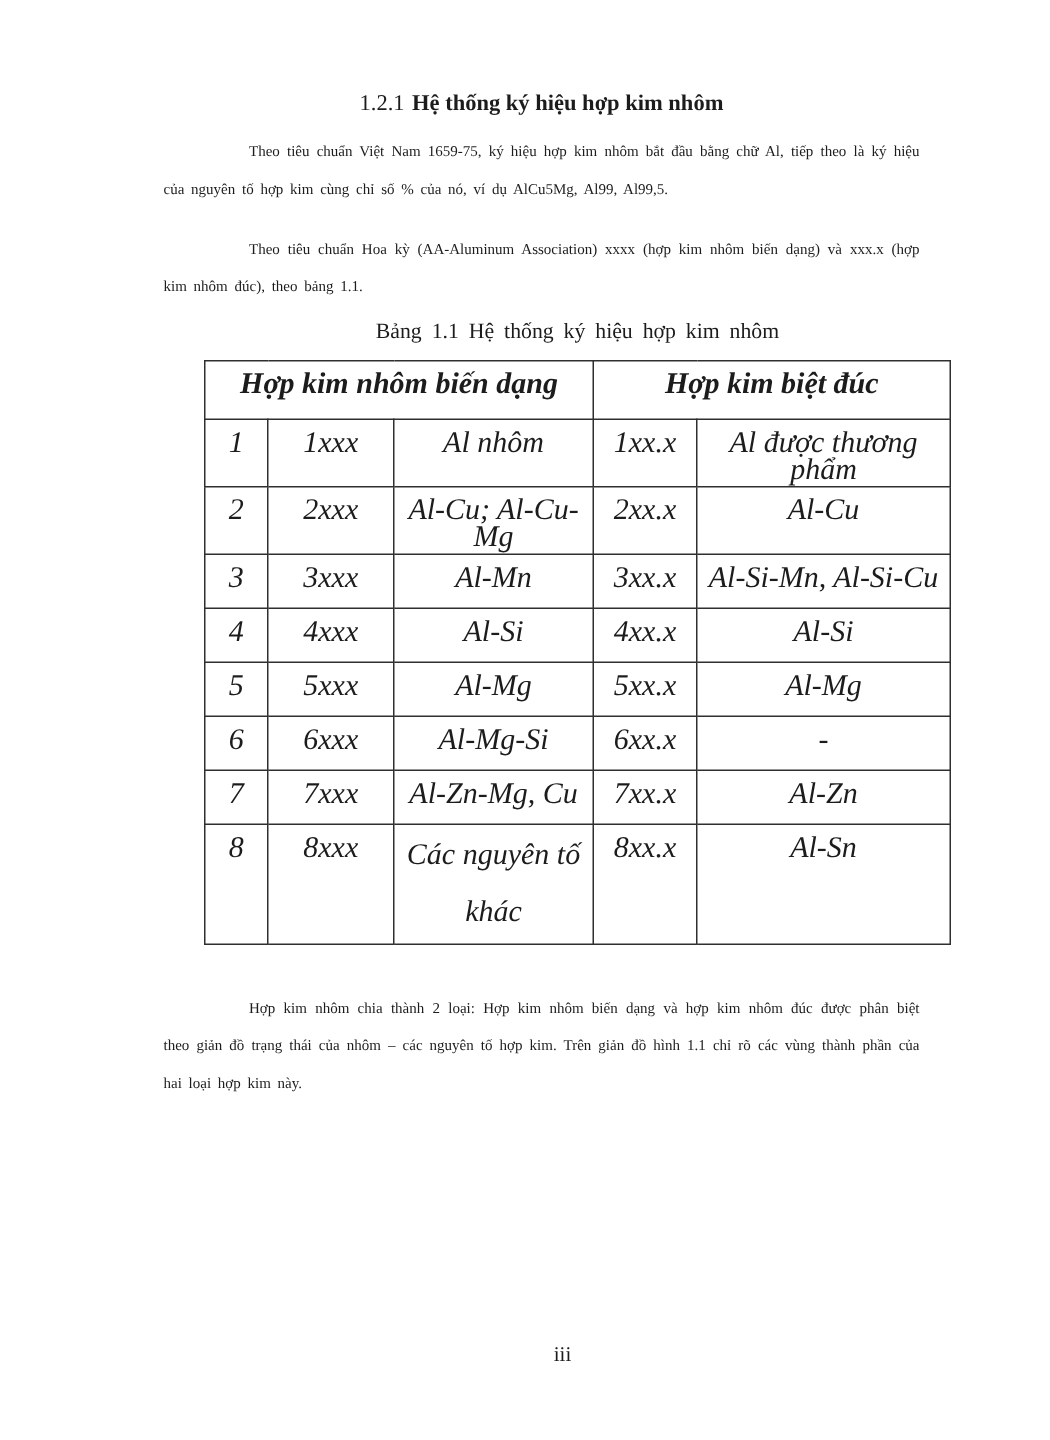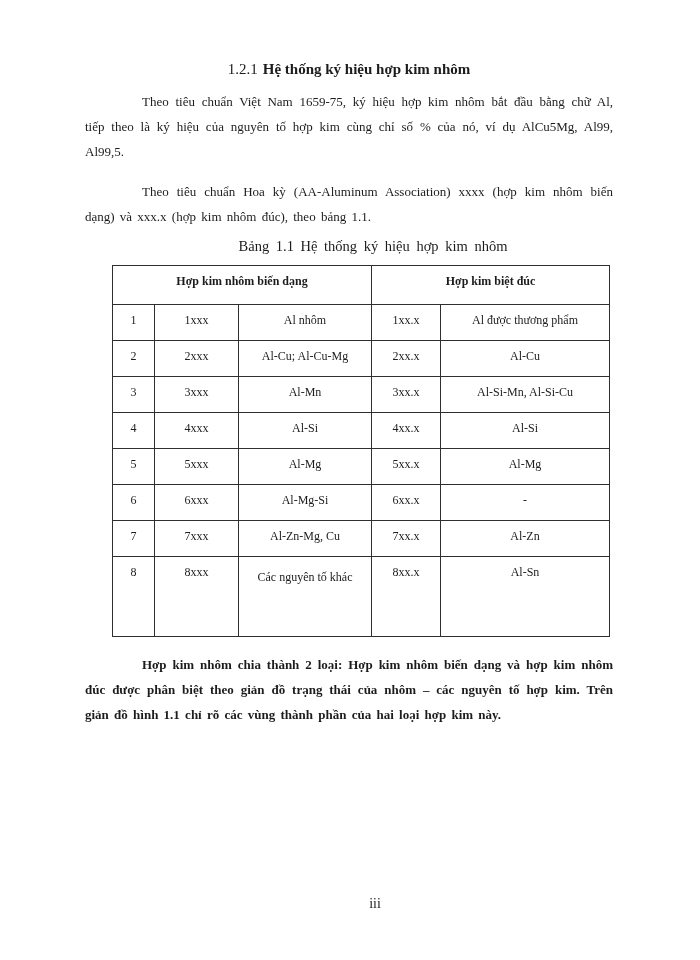--- a/index.html
+++ b/index.html
@@ -5,64 +5,65 @@
   html, body { margin: 0; padding: 0; background: #e8e8e8; }
   .page {
     width: 700px; height: 960px;
     background: #ffffff;
     position: relative;
     font-family: "Liberation Serif", "DejaVu Serif", serif;
     color: #1c1c1c;
     overflow: hidden;
     margin: 0 auto;
   }
-  .content { padding: 58px 87px 0 85px; }
+  .content { padding: 58px 87px 0 109px; }
 
   .heading {
     font-size: 15px; line-height: 22px;
     text-align: center;
     margin: 0 0 9px 0;
     font-weight: normal;
   }
   .heading .heading-number { margin-right: 5px; }
   .heading .heading-title { font-weight: bold; }
 
   p.body-par {
     margin: 0;
-    font-size: 13px;
+    font-size: 10px;
     line-height: 25px;
     text-align: justify;
     text-indent: 57px;
     word-spacing: 2px;
   }
   p.par-2 { margin-top: 15px; }
-  p.par-3 { margin-top: 15px; font-weight: bold; }
+  p.par-3 { margin-top: 30px; }
 
   .table-caption {
     font-size: 14.5px;
     line-height: 18px;
     text-align: center;
     margin: 8px 0 0 48px;
     word-spacing: 3px;
   }
 
   table.alloy-table {
     border-collapse: collapse;
     table-layout: fixed;
     width: 497px;
     margin: 10px 0 0 27px;
   }
   .alloy-table th, .alloy-table td {
     border: 1px solid #2f2f2f;
-    font-size: 12px;
+    font-size: 20px;
     line-height: 18px;
     text-align: center;
     vertical-align: top;
     padding: 6px 4px 2px 4px;
     overflow: hidden;
+    font-style: italic;
   }
   .alloy-table th { font-weight: bold; }
   tr.tr-header { height: 39px; }
   tr.tr-data   { height: 36px; }
   tr.tr-last   { height: 80px; }
   td.dbl-spaced { line-height: 38px; padding-top: 1px; text-align: center; }
 
   .page-number {
     position: absolute;
     top: 896px; left: 0;

